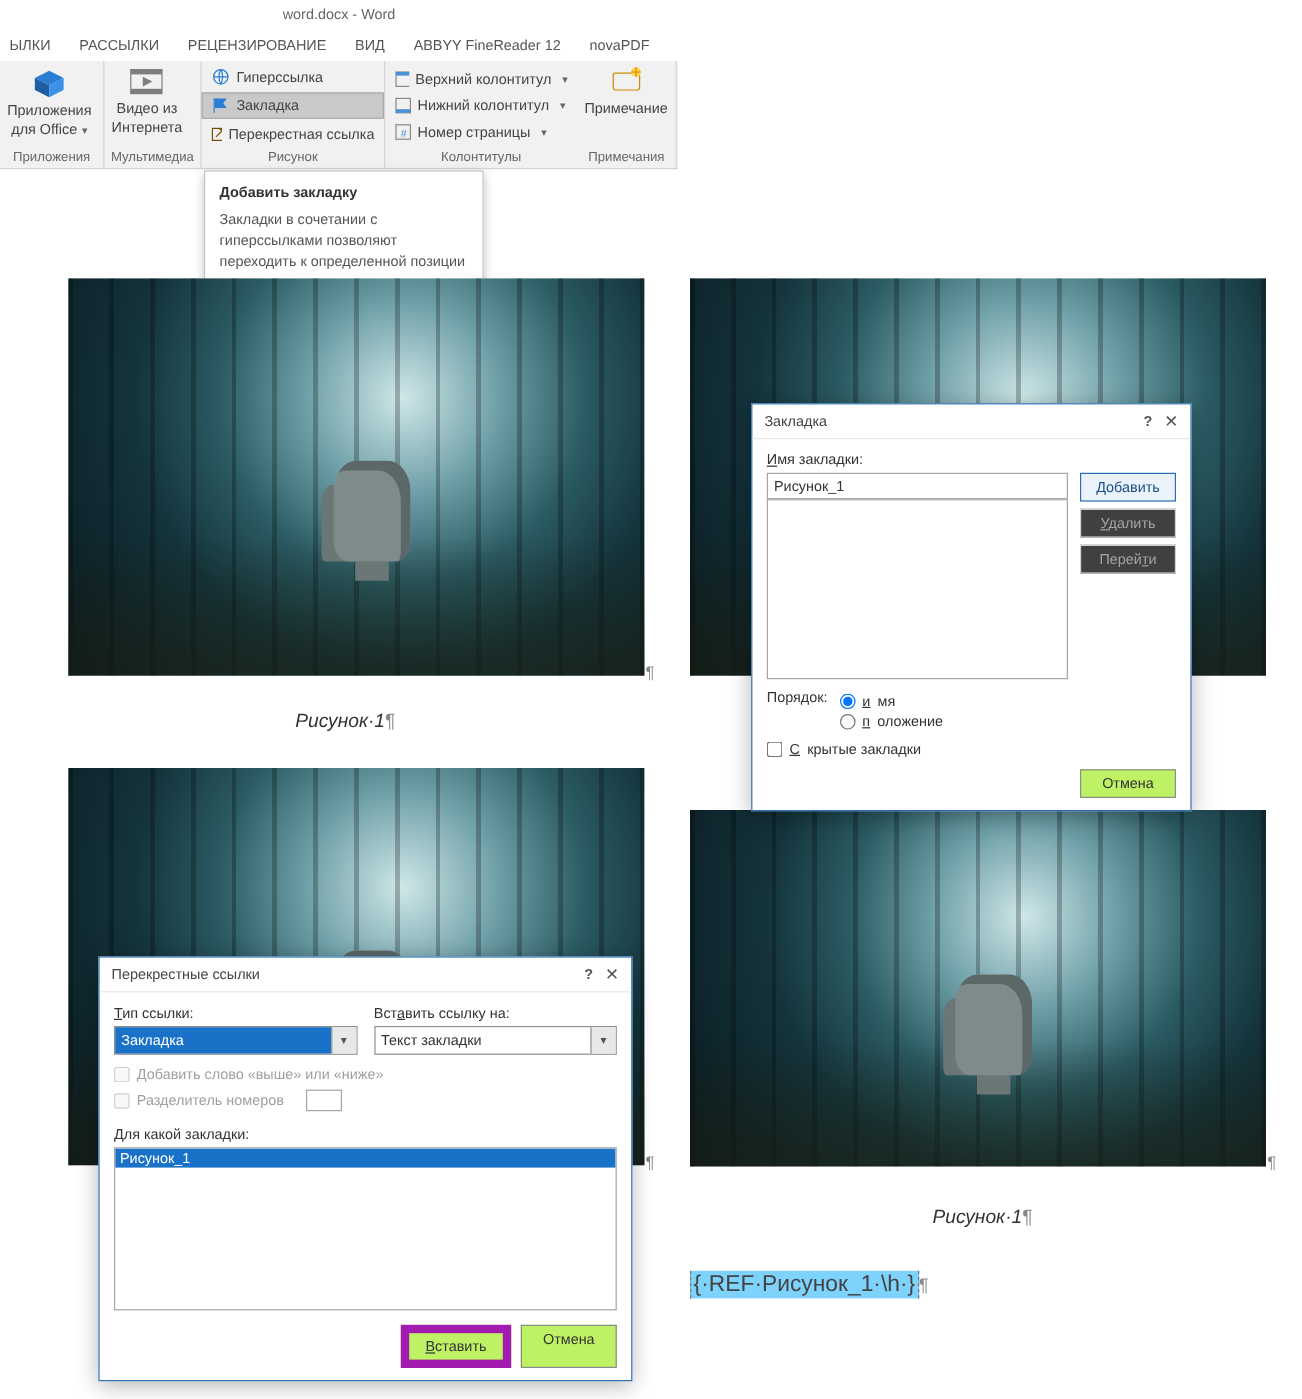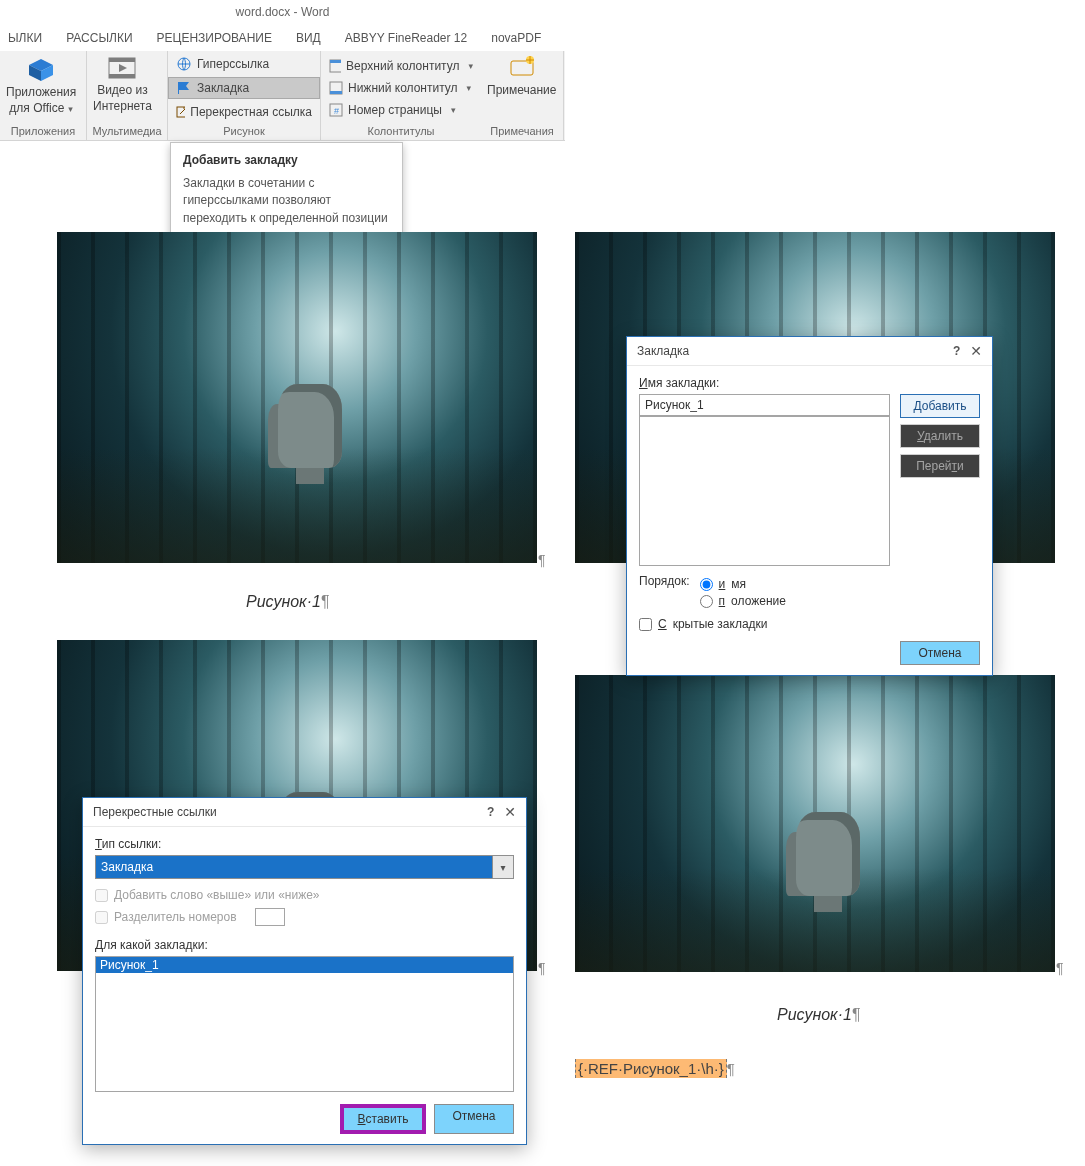--- a/index.html
+++ b/index.html
@@ -30,33 +30,33 @@
 .paragraph-mark::after{content:"¶";font-style:normal;color:#888}
 .dlg{background:#fff;border:1px solid #2a6fb4;box-shadow:0 4px 18px rgba(0,0,0,.3)}
 .dlg-title{display:flex;justify-content:space-between;align-items:center;padding:6px 10px;border-bottom:1px solid #e8e8e8}
 .dlg-title .controls{display:flex;gap:10px;align-items:center;color:#555}
 .dlg-title .controls .close{font-size:14px;cursor:default}
 .dlg-body{padding:10px 12px;color:#333}
 .field-label{margin-bottom:4px}
 .text-input{width:100%;box-sizing:border-box;border:1px solid #a5a5a5;padding:3px 5px;font:inherit;color:#333;background:#fff}
 .listbox{width:100%;height:150px;border:1px solid #a5a5a5;background:#fff;overflow-y:scroll;box-sizing:border-box}
 .side-buttons{display:flex;flex-direction:column;gap:6px}
-.wbtn{width:78px;border:1px solid #8b8b8b;background:#7dd3fc;padding:4px 0;text-align:center;color:#333}
+.wbtn{width:78px;border:1px solid #8b8b8b;background:#bef264;padding:4px 0;text-align:center;color:#333}
 .wbtn.primary{border:1px solid #2a6fb4;background:#eaf3fb;color:#1b4f86}
 .wbtn.disabled{border:1px solid #cfcfcf;color:#a4a4a4;background:#404040}
 .radio,.check{display:flex;align-items:center;gap:6px;margin:3px 0}
 .radio input,.check input{margin:0}
 .combo{display:flex;align-items:stretch;border:1px solid #8f8f8f;height:22px;background:#fff}
 .combo .val{flex:1;padding:0 5px;line-height:22px;overflow:hidden}
 .combo .btn{width:20px;border-left:1px solid #8f8f8f;display:flex;align-items:center;justify-content:center;background:#e8e8e8}
 .combo .btn::after{content:"▾";font-size:10px;color:#555}
 .combo.sel .val{background:#1a72c8;color:#fff}
 .crossref-list{width:100%;height:136px;border:1px solid #a5a5a5;background:#fff;overflow-y:scroll;box-sizing:border-box}
 .crossref-list .item{background:#1a72c8;color:#fff;padding:1px 4px}
-.fieldcode{background:#fdba74;padding:1px 2px;border-left:1px dashed #777;border-right:1px dashed #777;font-size:15px}
+.fieldcode{background:#7dd3fc;padding:1px 2px;border-left:1px dashed #777;border-right:1px dashed #777;font-size:19px}
 .hotkey{text-decoration:underline}
 </style>
 </head>
 <body>
 
 <div class="abs title-bar"><span>word.docx - Word</span></div>
 
 <div class="abs tabs">
   <span>ЫЛКИ</span>
   <span>РАССЫЛКИ</span>
@@ -243,27 +243,34 @@
   </div>
   <div class="dlg-body">
     <div style="display:flex;gap:14px">
       <div style="flex:1">
         <div class="field-label"><span class="hotkey">Т</span>ип ссылки:</div>
         <div class="combo sel">
             <div class="val">Закладка</div>
             <div class="btn"></div>
           </div>
       </div>
+      <div style="flex:1">
+        <div class="field-label">Вст<span class="hotkey">а</span>вить ссылку на:</div>
+        <div class="combo">
+            <div class="val">Текст закладки</div>
+            <div class="btn"></div>
+          </div>
+      </div>
     </div>
     <div style="display:flex;gap:14px;margin-top:6px">
       <label class="check" style="flex:1;color:#a0a0a0"><input type="checkbox" disabled="" style="">Добавить слово «выше» или «ниже»</label>
     </div>
     <label class="check" style="color:#a0a0a0"><input type="checkbox" disabled="" style=""><span>Разделитель номеров</span>&nbsp;&nbsp;<input class="text-input" style="width: 30px; padding: 1px;" disabled=""></label>
     <div class="field-label" style="margin-top:12px"><span class="hotkey">Д</span>ля какой закладки:</div>
     <div class="crossref-list">
       <div class="item">Рисунок_1</div>
     </div>
     <div style="display:flex;justify-content:flex-end;gap:8px;margin-top:12px">
-      <div class="wbtn" style="border:4px solid #a21caf"><span class="hotkey">В</span>ставить</div>
+      <div class="wbtn" style="border:7px solid #a21caf"><span class="hotkey">В</span>ставить</div>
       <div class="wbtn">Отмена</div>
     </div>
   </div>
 </div>
 
 </body></html>

